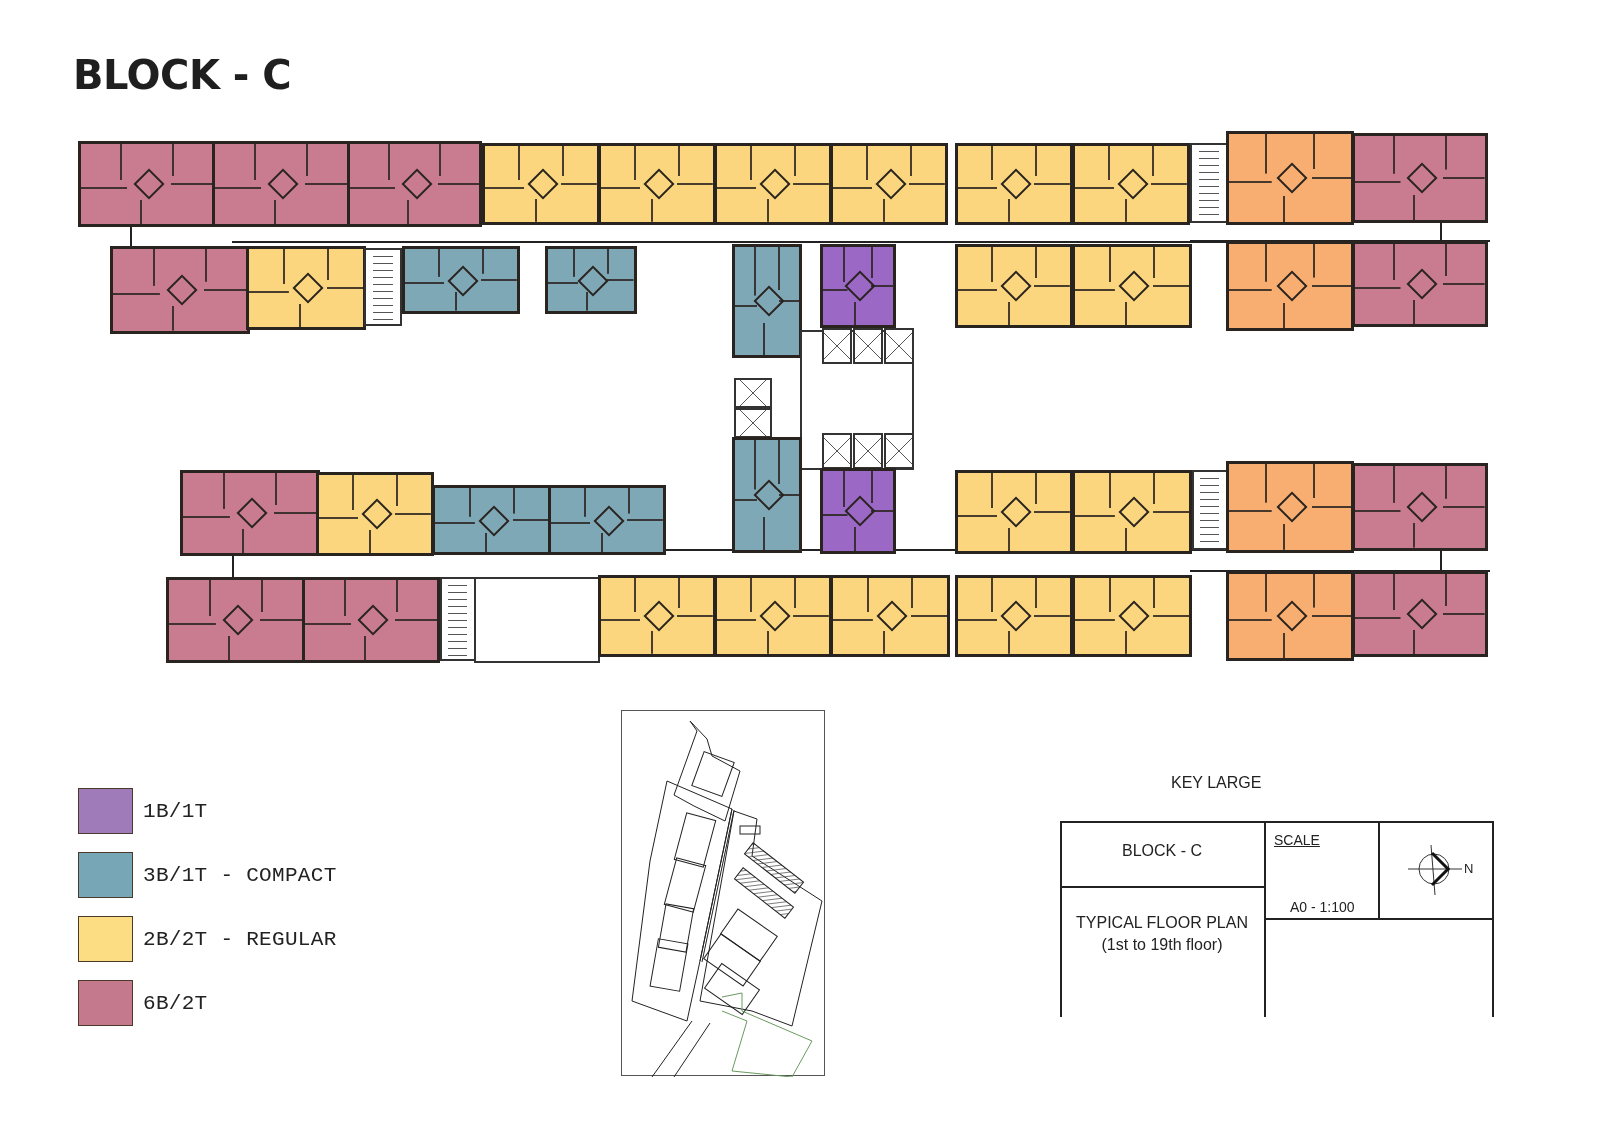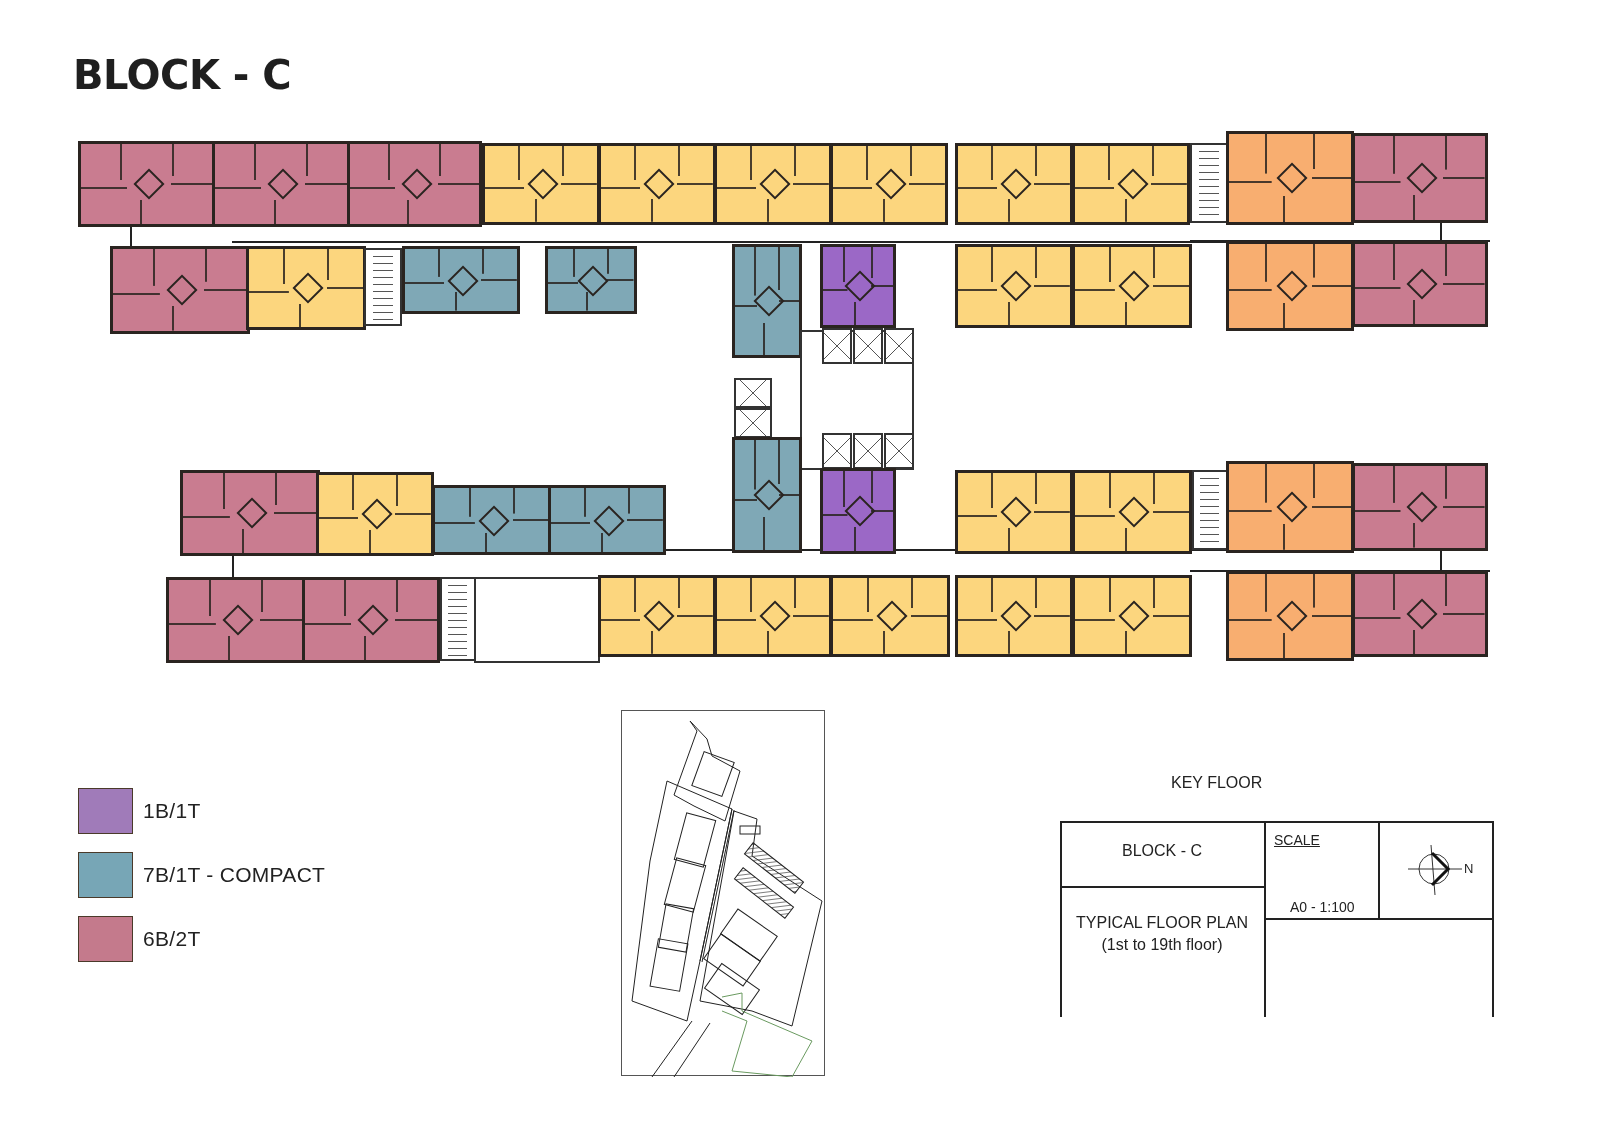--- a/index.html
+++ b/index.html
@@ -52,21 +52,21 @@
     background-size: 60% 100%; background-position: center; background-repeat: no-repeat;
   }
   .corridor-line { position: absolute; background: #222; }
   .core { position: absolute; border: 2px solid #333; background: #fff; }
   .service { position: absolute; border: 2px solid #333; background: #fff; }
 
   
   .legend { position: absolute; left: 78px; top: 779px; }
   .legend-item { display: flex; align-items: center; height: 64px; }
   .swatch { width: 55px; height: 46px; border: 1.5px solid #4a3a2a; margin-right: 10px; }
-  .legend-label { font-family: Liberation Sans, sans-serif; font-size: 21px; color: #222; letter-spacing: 0.3px; }
+  .legend-label { font-family: Liberation Mono, monospace; font-size: 21px; color: #222; letter-spacing: 0.3px; }
 
   
   .keyplan { position: absolute; left: 621px; top: 710px; width: 204px; height: 366px; border: 1.5px solid #555; background: #fff; }
 
   
   .key-label { position: absolute; left: 1171px; top: 774px; font-size: 16px; color: #222; }
   .tb { position: absolute; border-color: #222; border-style: solid; border-width: 0; }
   .tb-text { position: absolute; font-size: 16px; color: #222; text-align: center; }
   .scale-head { position: absolute; left: 1274px; top: 832px; font-size: 14px; text-decoration: underline; color: #222; }
   .scale-val { position: absolute; left: 1290px; top: 861px; font-size: 14px; color: #222; margin-top: 38px; }
@@ -148,21 +148,25 @@
   <div class="unit u-3b2t" style="left:1352px;top:571px;width:136px;height:86px;"></div>
 </div>
 
 <div class="legend">
   <div class="legend-item">
     <div class="swatch" style="background:#a07bb9;"></div>
     <span class="legend-label">1B/1T</span>
   </div>
   <div class="legend-item">
     <div class="swatch" style="background:#77a6b6;"></div>
-    <span class="legend-label">7B/1T - COMPACT</span>
+    <span class="legend-label">3B/1T - COMPACT</span>
+  </div>
+  <div class="legend-item">
+    <div class="swatch" style="background:#fddd83;"></div>
+    <span class="legend-label">2B/2T - REGULAR</span>
   </div>
   <div class="legend-item">
     <div class="swatch" style="background:#c47a8c;"></div>
     <span class="legend-label">6B/2T</span>
   </div>
 </div>
 
 <div class="keyplan">
   <svg width="204" height="366" viewBox="0 0 204 366">
     <g fill="none" stroke="#222" stroke-width="1">
@@ -197,21 +201,21 @@
     </defs>
 
     <g fill="none" stroke="#222" stroke-width="1">
       <line x1="70" y1="310" x2="30" y2="366"></line>
       <line x1="88" y1="312" x2="52" y2="366"></line>
     </g>
     <polyline points="100,286 120,282 120,300 190,330 170,366 110,360 125,310 100,300" fill="none" stroke="#6a9a60" stroke-width="1"></polyline>
   </svg>
 </div>
 
-<div class="key-label">KEY FLOOR</div>
+<div class="key-label">KEY LARGE</div>
 
 <div class="tb" style="left:1060px;top:821px;width:433px;height:0;border-top-width:2px;"></div>
 <div class="tb" style="left:1060px;top:821px;width:0;height:196px;border-left-width:2px;"></div>
 <div class="tb" style="left:1264px;top:821px;width:0;height:196px;border-left-width:2px;"></div>
 <div class="tb" style="left:1378px;top:821px;width:0;height:98px;border-left-width:2px;"></div>
 <div class="tb" style="left:1492px;top:821px;width:0;height:196px;border-left-width:2px;"></div>
 <div class="tb" style="left:1060px;top:886px;width:204px;height:0;border-top-width:2px;"></div>
 <div class="tb" style="left:1264px;top:918px;width:229px;height:0;border-top-width:2px;"></div>
 
 <div class="tb-text" style="left:1062px;top:842px;width:200px;">BLOCK - C</div>

